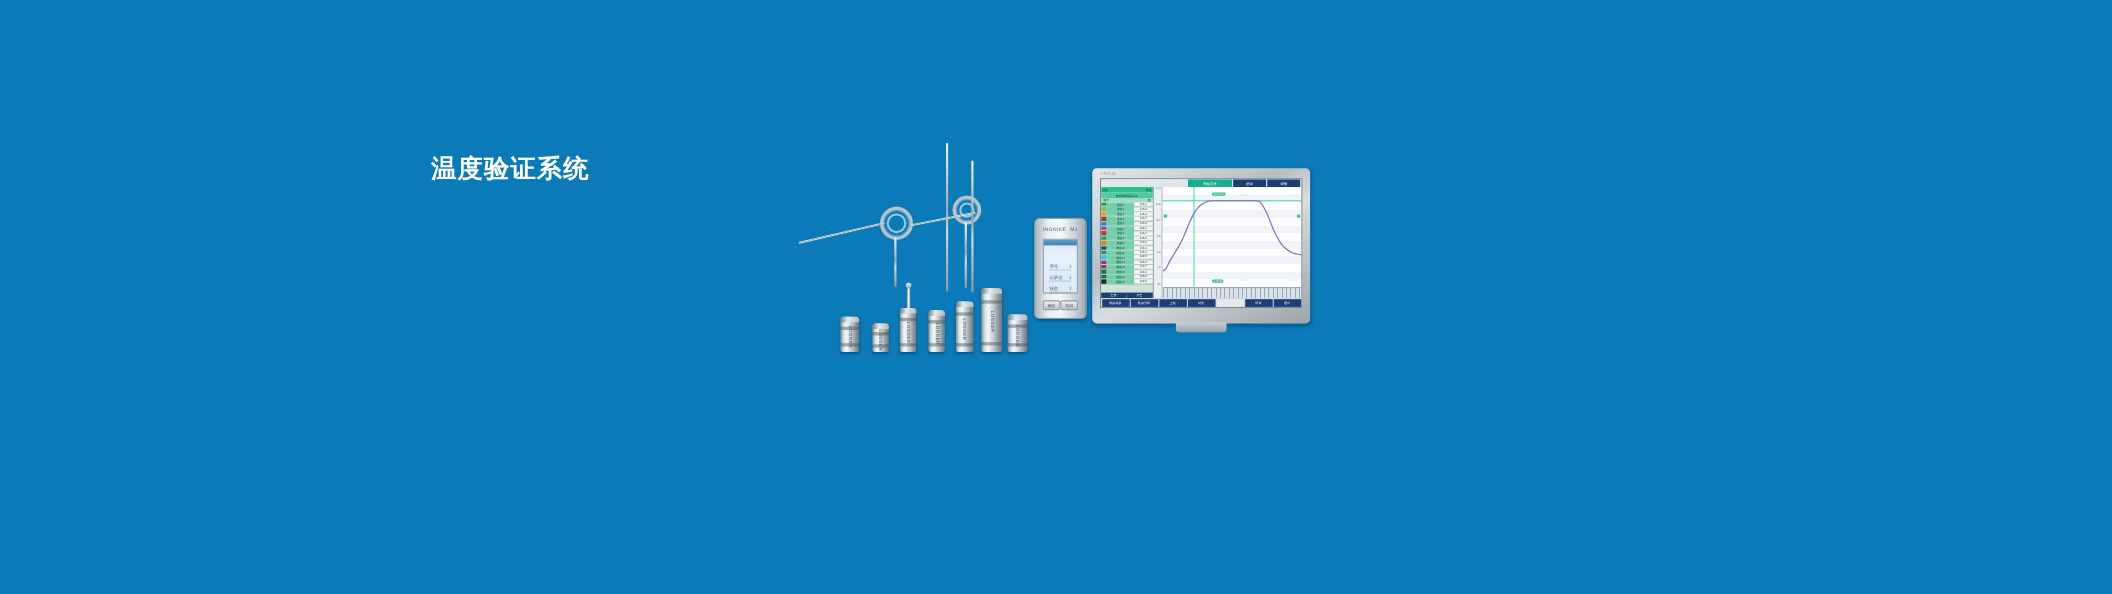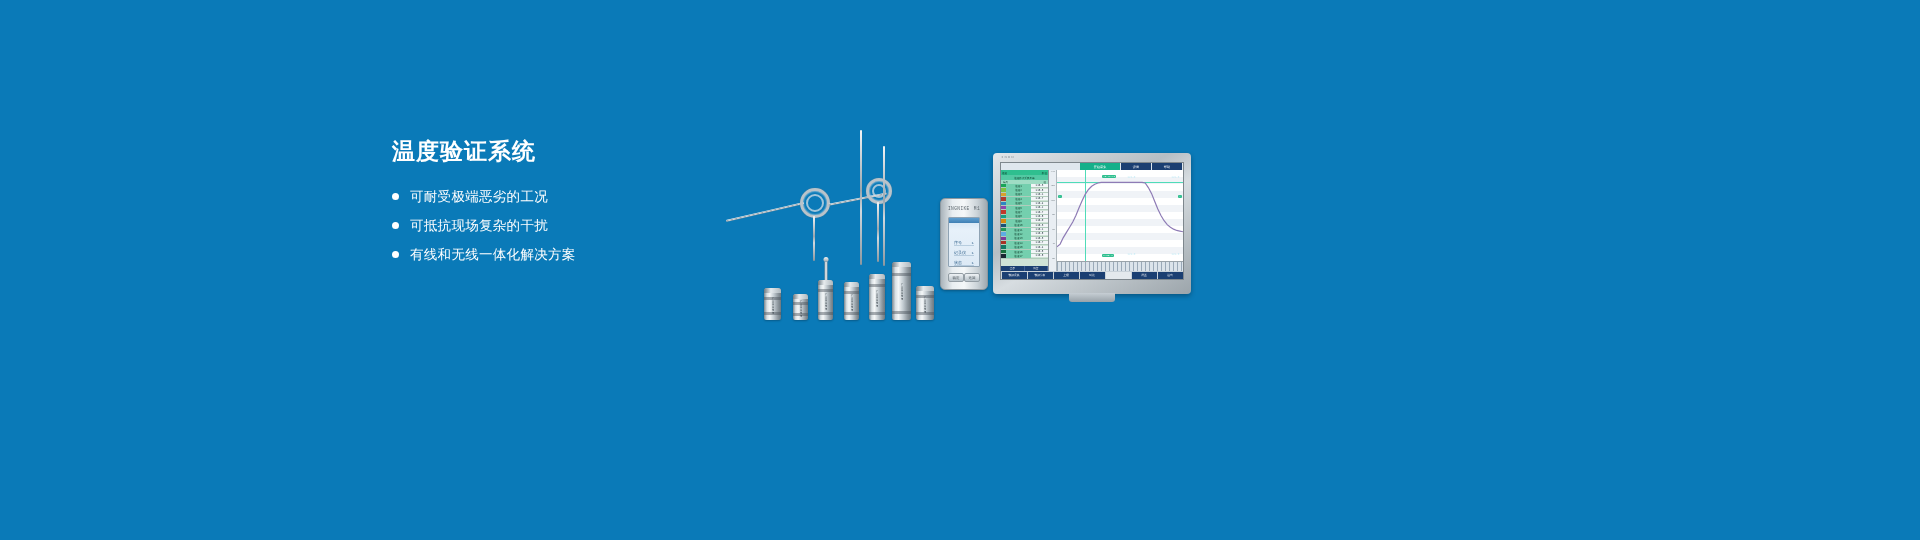--- a/index.html
+++ b/index.html
@@ -5,21 +5,20 @@
   * { margin:0; padding:0; box-sizing:border-box; }
   html,body { width:1920px; height:540px; overflow:hidden; }
   body {
     background:#0a7ab8;
     font-family:"Liberation Sans","DejaVu Sans",sans-serif;
     position:relative;
   }
   .banner {
     position:absolute; inset:0;
     background:#0a7ab8;
-    font-family:Liberation Mono, monospace;
   }
   
   .copy { position:absolute; left:392px; top:140px; width:420px; }
   .headline {
     color:#ffffff; font-size:23px; font-weight:bold;
     letter-spacing:1px; line-height:1.2;
   }
   .subhead {
     color:#e8f4fb; font-size:13.5px; font-weight:normal;
     margin-top:20px; letter-spacing:.3px; white-space:nowrap;
@@ -199,34 +198,20 @@
     border-radius:0 0 3px 3px;
   }
 </style>
 </head>
 <body>
 
 <div class="banner">
 
   <div class="copy">
     <div class="headline">温度验证系统</div>
-    <div class="bullets">
-      <div class="bullet">
-        <span class="dot"></span>
-        <span>可耐受极端恶劣的工况</span>
-      </div>
-      <div class="bullet">
-        <span class="dot"></span>
-        <span>可抵抗现场复杂的干扰</span>
-      </div>
-      <div class="bullet">
-        <span class="dot"></span>
-        <span>有线和无线一体化解决方案</span>
-      </div>
-    </div>
   </div>
 
   <div class="stage">
 
     <div class="wire-probe">
       <div class="wire-shaft" style="left:26px; top:100px; width:80px; height:1.5px; transform:rotate(-13deg); transform-origin:left center;"></div>
       <div class="coil" style="left:100px; top:68px; width:30px; height:30px;"></div>
       <div class="wire-shaft" style="left:113px; top:96px; width:1.8px; height:45px;"></div>
     </div>
 

